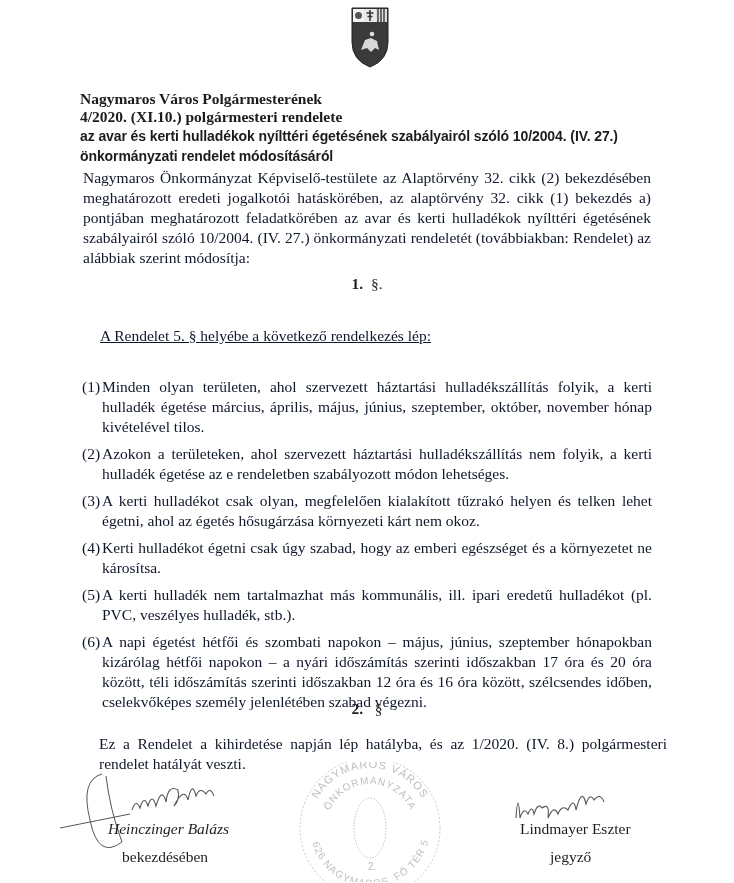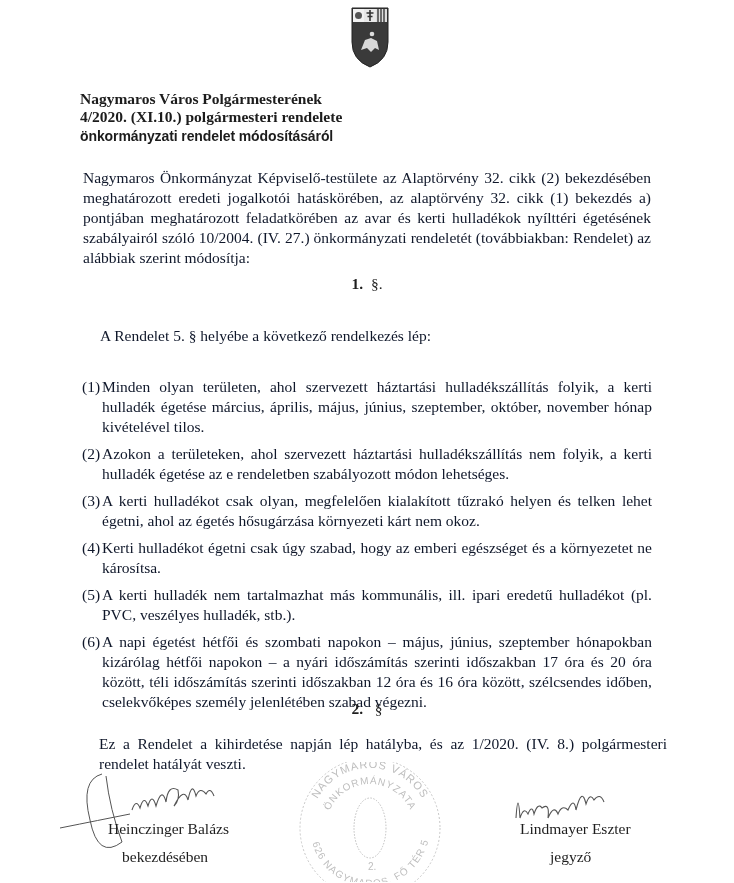--- a/index.html
+++ b/index.html
@@ -13,33 +13,33 @@
   .title-sans { font-family: "Liberation Sans", sans-serif; font-weight: bold; font-size: 14px; line-height: 20px; margin: 0; color: #1c1c1c; letter-spacing: -0.1px; }
 
   .body-text { font-family: "Liberation Serif", serif; font-size: 15.5px; line-height: 20px; color: #0f172a; }
   .preamble { position: absolute; left: 83px; top: 168px; width: 568px; text-align: justify; margin: 0; }
 
   .section-head { position: absolute; left: 0; width: 734px; text-align: center; font-family: "Liberation Serif", serif; font-size: 15.5px; color: #1e1e1e; }
   .section-head b { font-weight: bold; }
   .s1 { top: 275px; }
   .s2 { top: 700px; }
 
-  .intro { position: absolute; left: 100px; top: 326px; margin: 0; }
+  .intro { position: absolute; left: 100px; top: 326px; margin: 0; text-decoration: underline; }
 
   .items { position: absolute; left: 82px; top: 377px; width: 570px; margin: 0; padding: 0; list-style: none; }
   .items li { position: relative; padding-left: 20px; text-align: justify; margin: 0 0 7px 0; }
   .items li .num { position: absolute; left: 0; top: 0; }
   .items li .txt { display: block; }
 
   .closing { position: absolute; left: 83px; top: 718px; width: 568px; margin: 16px; text-align: justify; }
 
   .sig-left { position: absolute; left: 40px; top: 770px; width: 240px; height: 110px; }
   .sig-right { position: absolute; left: 480px; top: 780px; width: 240px; height: 100px; }
   .sig-name, .sig-role { position: absolute; font-family: "Liberation Serif", serif; font-size: 15.5px; color: #1e1e1e; white-space: nowrap; }
-  .sig-left .sig-name { left: 68px; top: 50px; }
+  .sig-left .sig-name { left: 68px; top: 50px; font-style: italic; }
   .sig-left .sig-role { left: 82px; top: 78px; }
   .sig-right .sig-name { left: 40px; top: 40px; }
   .sig-right .sig-role { left: 70px; top: 68px; }
   .signature { position: absolute; left: 0; top: 0; pointer-events: none; }
 
   .stamp { position: absolute; left: 282px; top: 762px; width: 176px; height: 120px; opacity: 0.55; }
 </style>
 </head>
 <body>
 
@@ -53,20 +53,21 @@
     <path d="M19 6 V17 M15.5 9 H22.5 M16.5 12.5 H21.5" stroke="#333" stroke-width="1.6"></path>
     <rect x="25" y="5" width="11" height="13" fill="#ddd"></rect>
     <path d="M27 5 V18 M30 5 V18 M33 5 V18" stroke="#444" stroke-width="1.5"></path>
     <path d="M10 46 L14 36 L20 34 L26 37 L28 46 L24 44 L20 48 L16 44 Z" fill="#d8d8d8"></path>
     <circle cx="21" cy="30" r="2.3" fill="#ddd"></circle>
   </svg>
 
   <div class="title-block">
     <p class="title-serif">Nagymaros Város Polgármesterének</p>
     <p class="title-serif">4/2020. (XI.10.) polgármesteri rendelete</p>
+    <p class="title-sans">az avar és kerti hulladékok nyílttéri égetésének szabályairól szóló 10/2004. (IV. 27.)</p>
     <p class="title-sans">önkormányzati rendelet módosításáról</p>
   </div>
 
   <p class="preamble body-text">Nagymaros Önkormányzat Képviselő-testülete az Alaptörvény 32. cikk (2) bekezdésében meghatározott eredeti jogalkotói hatáskörében, az alaptörvény 32. cikk (1) bekezdés a) pontjában meghatározott feladatkörében az avar és kerti hulladékok nyílttéri égetésének szabályairól szóló 10/2004. (IV. 27.) önkormányzati rendeletét (továbbiakban: Rendelet) az alábbiak szerint módosítja:</p>
 
   <div class="section-head s1">
     <b>1.</b>&nbsp;
     <span>§.</span>
   </div>
 

